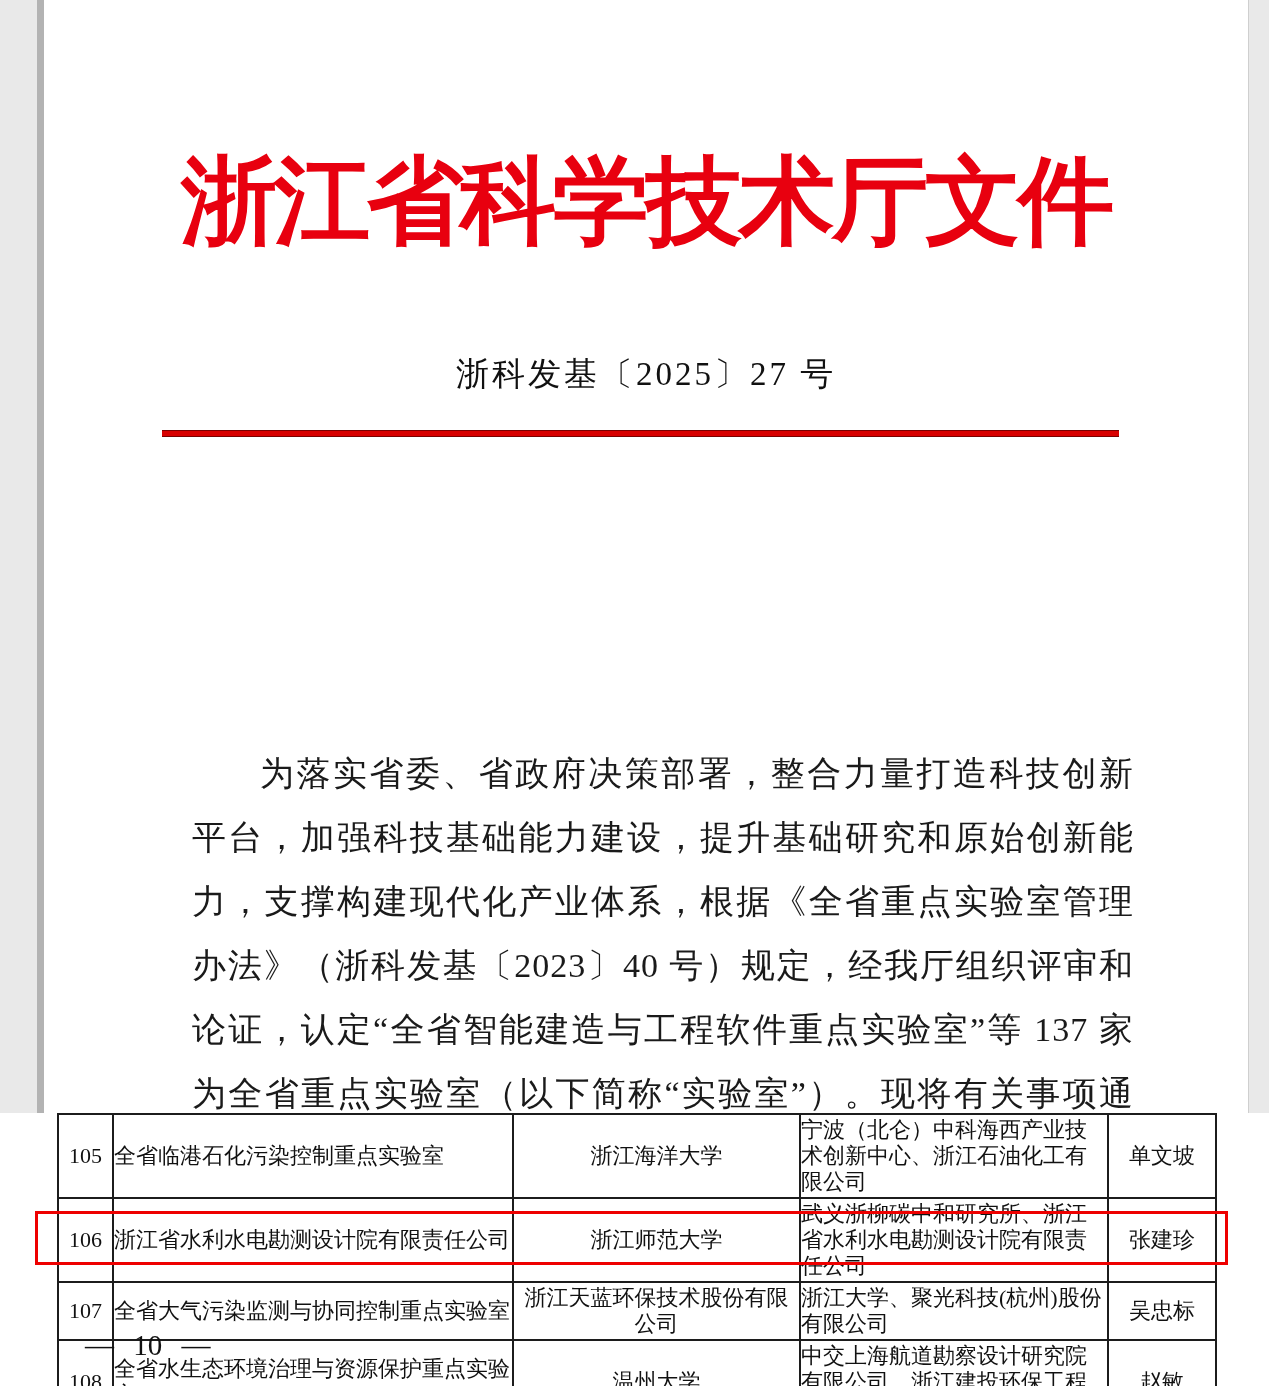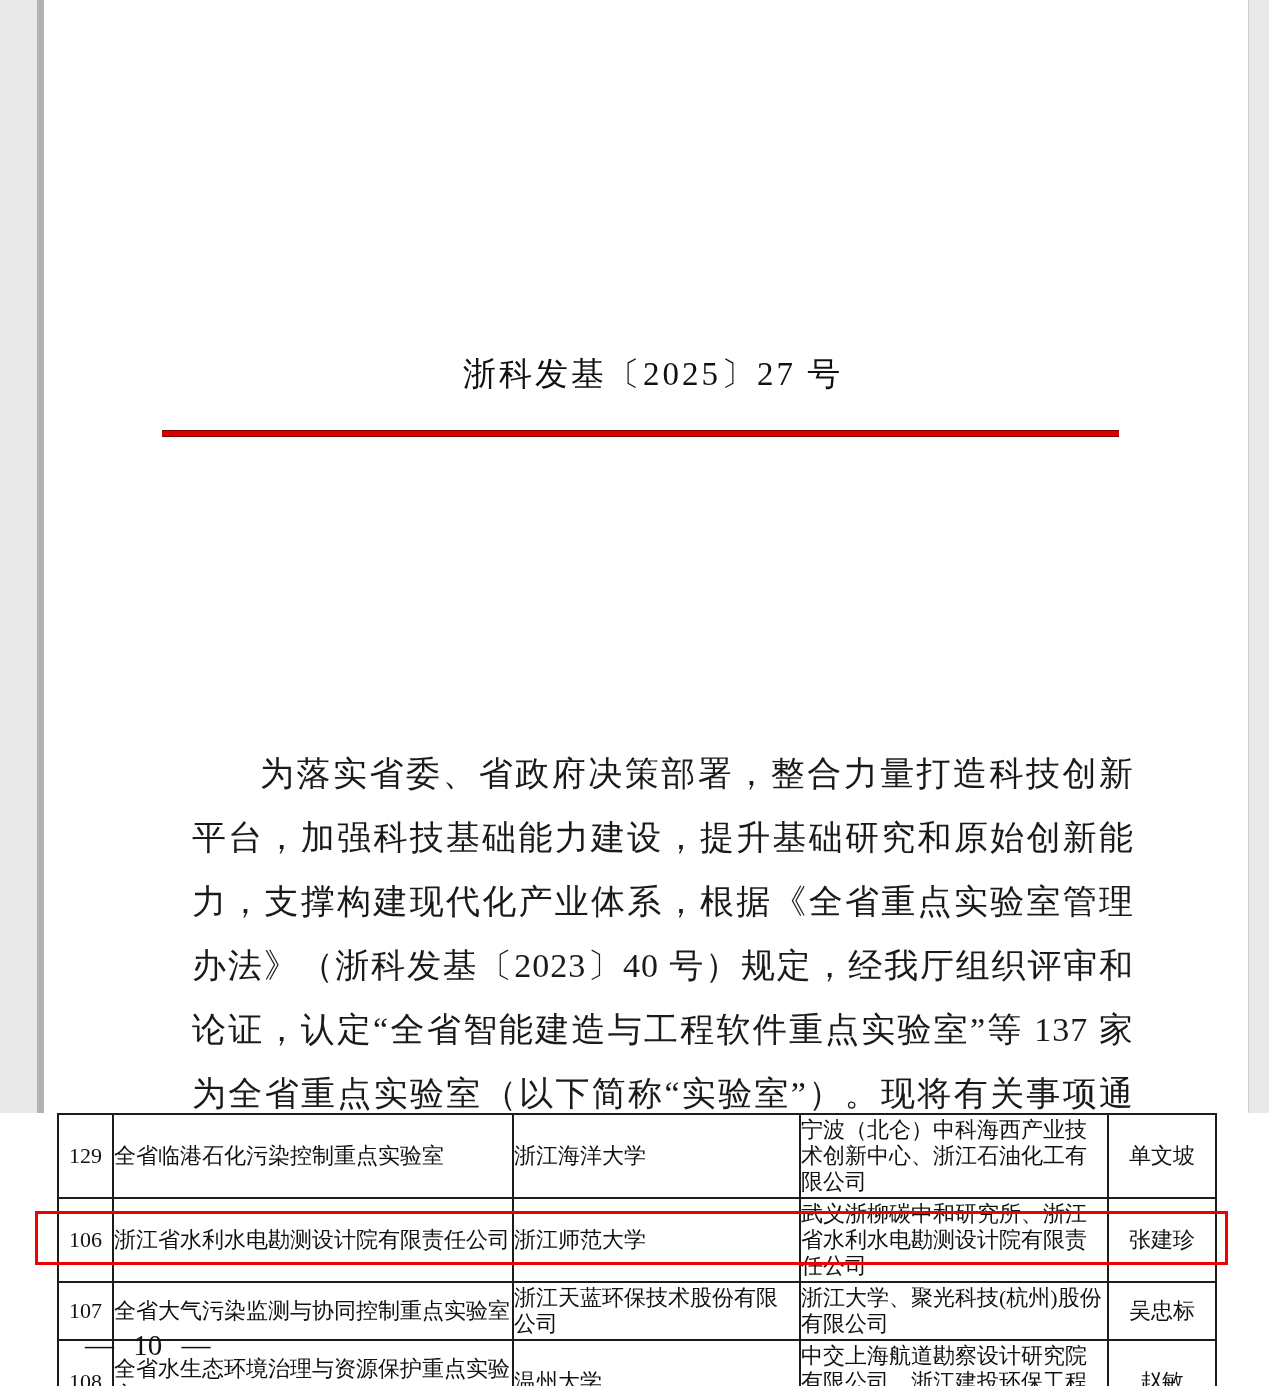--- a/index.html
+++ b/index.html
@@ -36,21 +36,20 @@
     white-space: nowrap;
   }
   .doc-number {
     position: absolute;
     left: 0; top: 352px;
     width: 100%;
     text-align: center;
     font-size: 33px;
     letter-spacing: 3px;
     color: #111;
-    margin-left: 7px;
   }
   .red-rule {
     position: absolute;
     left: 118px; top: 430px;
     width: 957px; height: 7px;
     background: #d80000;
     border-top: 1px solid #7a0000;
     border-bottom: 1px solid #7a0000;
     box-sizing: border-box;
   }
@@ -100,21 +99,21 @@
   }
   table.lab-table td {
     border: 2px solid #1c1c1c;
     padding: 2px 0;
     line-height: 26px;
     vertical-align: middle;
     overflow: hidden;
   }
   td.col-no   { width: 53px;  text-align: center; }
   td.col-lab  { width: 398px; text-align: left; padding-left: 14px; }
-  td.col-org  { width: 285px; text-align: left; padding-left: 12px; }
+  td.col-org  { width: 285px; text-align: center; padding-left: 12px; }
   td.col-part { width: 306px; text-align: left; }
   td.col-dir  { width: 106px; text-align: center; }
   tr.r1 td { height: 48px; }
   tr.r2 td { height: 47px; }
   tr.r3 td { height: 46px; }
   tr.r4 td { height: 40px; }
 
   .highlight-box {
     position: absolute;
     left: 35px; top: 98px;
@@ -131,36 +130,37 @@
     color: #111;
   }
 </style>
 </head>
 <body>
 
 <div class="stage">
 
   <div class="doc-page">
 
+    <div class="red-title">浙江省科学技术厅文件</div>
 
     <div class="doc-number">浙科发基〔2025〕27 号</div>
 
     <div class="red-rule"></div>
 
 
 
     <p class="body-par">为落实省委、省政府决策部署，整合力量打造科技创新平台，加强科技基础能力建设，提升基础研究和原始创新能力，支撑构建现代化产业体系，根据《全省重点实验室管理办法》（浙科发基〔2023〕40 号）规定，经我厅组织评审和论证，认定“全省智能建造与工程软件重点实验室”等 137 家为全省重点实验室（以下简称“实验室”）。现将有关事项通知如下:</p>
   </div>
 
   <div class="bottom-sheet">
 
     <table class="lab-table">
       <tbody>
         <tr class="r1">
-          <td class="col-no">129</td>
+          <td class="col-no">105</td>
           <td class="col-lab">全省临港石化污染控制重点实验室</td>
           <td class="col-org">浙江海洋大学</td>
           <td class="col-part">宁波（北仑）中科海西产业技术创新中心、浙江石油化工有限公司</td>
           <td class="col-dir">单文坡</td>
         </tr>
         <tr class="r2">
           <td class="col-no">106</td>
           <td class="col-lab">浙江省水利水电勘测设计院有限责任公司</td>
           <td class="col-org">浙江师范大学</td>
           <td class="col-part">武义浙柳碳中和研究所、浙江省水利水电勘测设计院有限责任公司</td>

